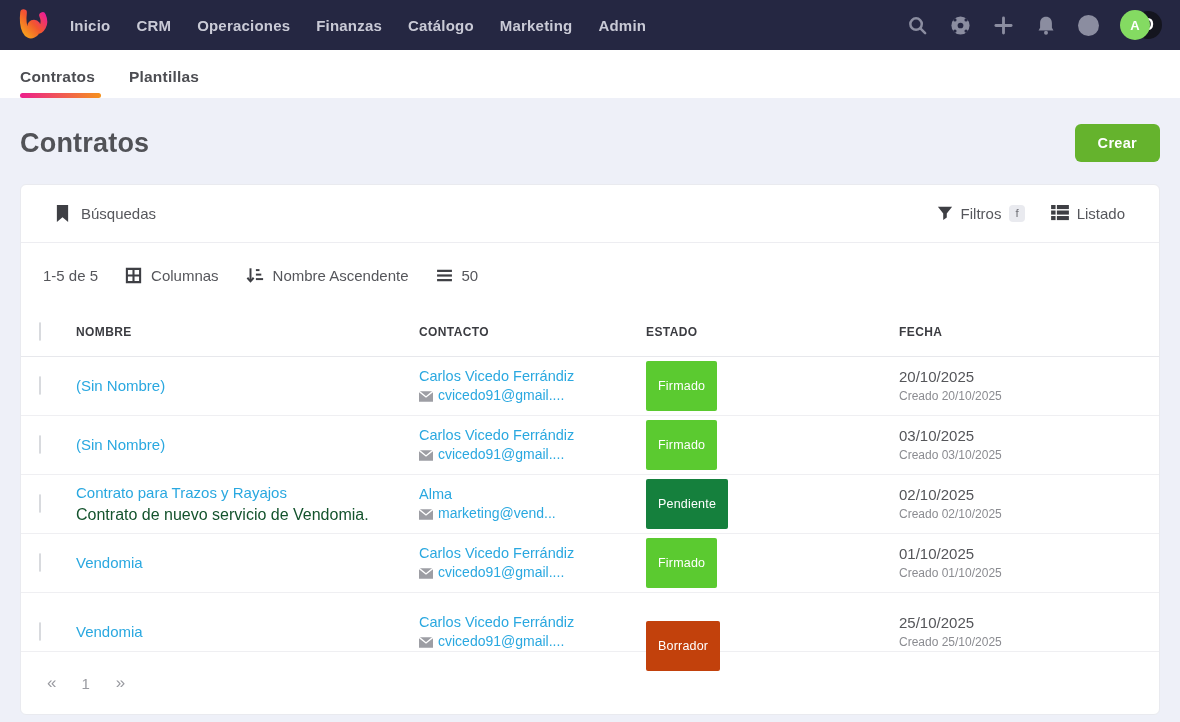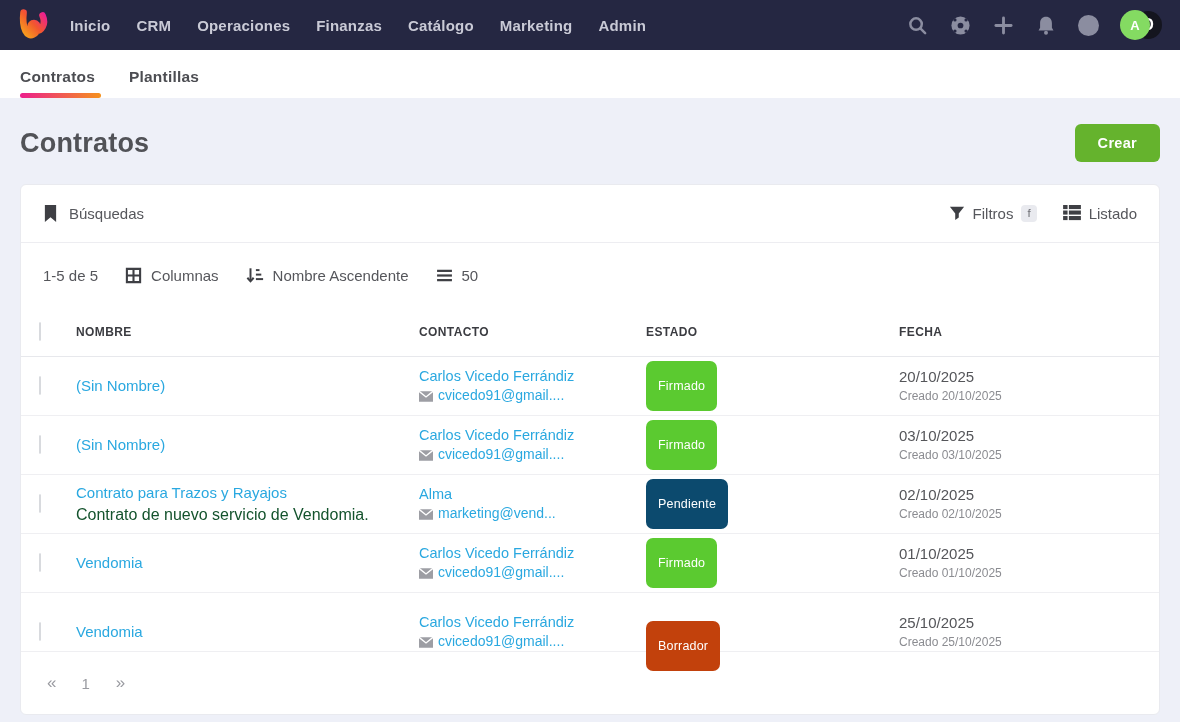--- a/index.html
+++ b/index.html
@@ -47,21 +47,21 @@
   .page-title { font-size:27px; font-weight:bold; color:#515257; letter-spacing:.2px; }
   .btn-create {
     background:#65b32d; color:#fff; font-weight:bold; font-size:14.5px;
     border:none; border-radius:6px; padding:11px 23px; cursor:pointer; letter-spacing:.3px;
     font-family:inherit;
   }
   
   .card {
     margin:0 20px; background:#fff; border-radius:6px; border:1px solid #e9eaef;
   }
-  .panel-head { height:58px; display:flex; align-items:center; padding:0 22px; border-bottom:1px solid #ededf1; }
+  .panel-head { height:58px; display:flex; align-items:center; padding:0 34px; border-bottom:1px solid #ededf1; }
   .ph-left { display:flex; align-items:center; gap:11px; font-size:15px; color:#56575c; cursor:pointer; }
   .ph-right { margin-left:auto; display:flex; align-items:center; gap:26px; }
   .ph-item { display:flex; align-items:center; gap:8px; font-size:15px; color:#56575c; cursor:pointer; }
   .key-badge {
     background:#e9eaef; color:#6e6f75; border-radius:4px; font-size:11.5px;
     padding:2px 6px; line-height:1.2;
   }
   
   .toolbar { height:64px; display:flex; align-items:center; gap:27px; padding:0 22px; font-size:15px; color:#55565b; }
   .tb-item { display:flex; align-items:center; gap:9px; cursor:pointer; }
@@ -75,21 +75,21 @@
   }
   .trow { height:59px; border-bottom:1px solid #efeff2; }
   .cell-name { line-height:1.35; padding-right:14px; }
   .row-link { color:#2aa8e0; font-size:15px; cursor:pointer; }
   .row-sub { color:#14532d; font-size:16px; }
   .cell-contact { line-height:1.4; }
   .contact-name { color:#2aa8e0; font-size:14.5px; cursor:pointer; display:block; }
   .contact-mail { display:flex; align-items:center; gap:5px; }
   .contact-mail .mail-txt { color:#2aa8e0; font-size:14px; cursor:pointer;text-align:right; }
   .badge {
-    display:inline-block; color:#fff; font-size:12.5px; padding:18px 12px; border-radius:7px; letter-spacing:.2px;
+    display:inline-block; color:#fff; font-size:12.5px; padding:18px 12px; border-radius:2px; letter-spacing:.2px;
   }
   .cell-date { line-height:1.45; }
   .date-main { font-size:15px; color:#55565a; }
   .date-sub { font-size:12px; color:#8b8c91; }
   
   .pagination { height:62px; display:flex; align-items:center; gap:26px; padding:0 26px; color:#9a9ba1; font-size:15px; }
   .pg-btn { cursor:pointer; font-size:17px; letter-spacing:-1px; }
   .pg-num { cursor:pointer; }
   svg .dk { fill:#3e3f44; }
 </style>
@@ -299,21 +299,21 @@
         <span class="contact-name">Alma</span>
         <span class="contact-mail">
           <svg width="14" height="11" viewBox="0 0 16 12">
               <path d="M0 0 H16 V12 H0 Z" fill="#9d9ea4"></path>
               <path d="M0 0 L8 6.5 L16 0" fill="none" stroke="#ffffff" stroke-width="1.6"></path>
             </svg>
           <span class="mail-txt">marketing@vend...</span>
         </span>
       </div>
       <div>
-        <span class="badge" style="background: #0c4a6e;">Pendiente</span>
+        <span class="badge" style="background: #15803d;">Pendiente</span>
       </div>
       <div class="cell-date">
         <div class="date-main">02/10/2025</div>
         <div class="date-sub">Creado 02/10/2025</div>
       </div>
     </div>
 
     <div class="tgrid trow">
       <div><span class="checkbox"></span></div>
       <div class="cell-name">

